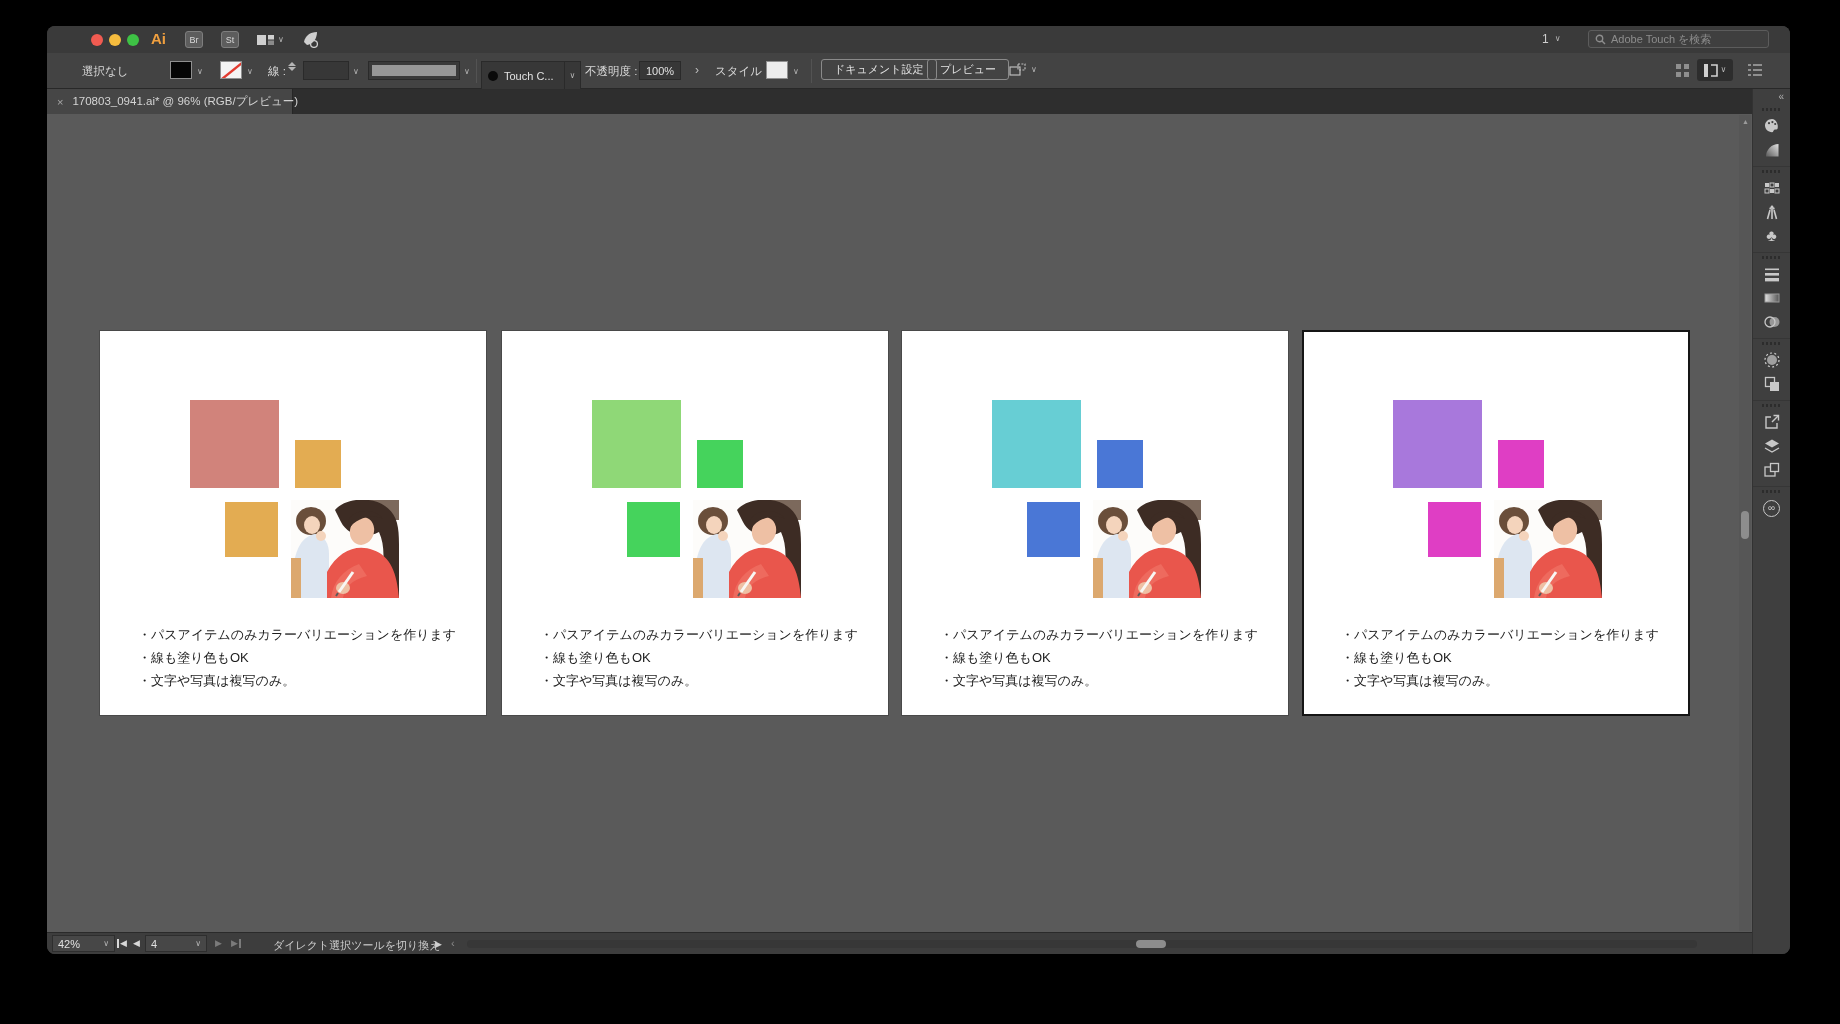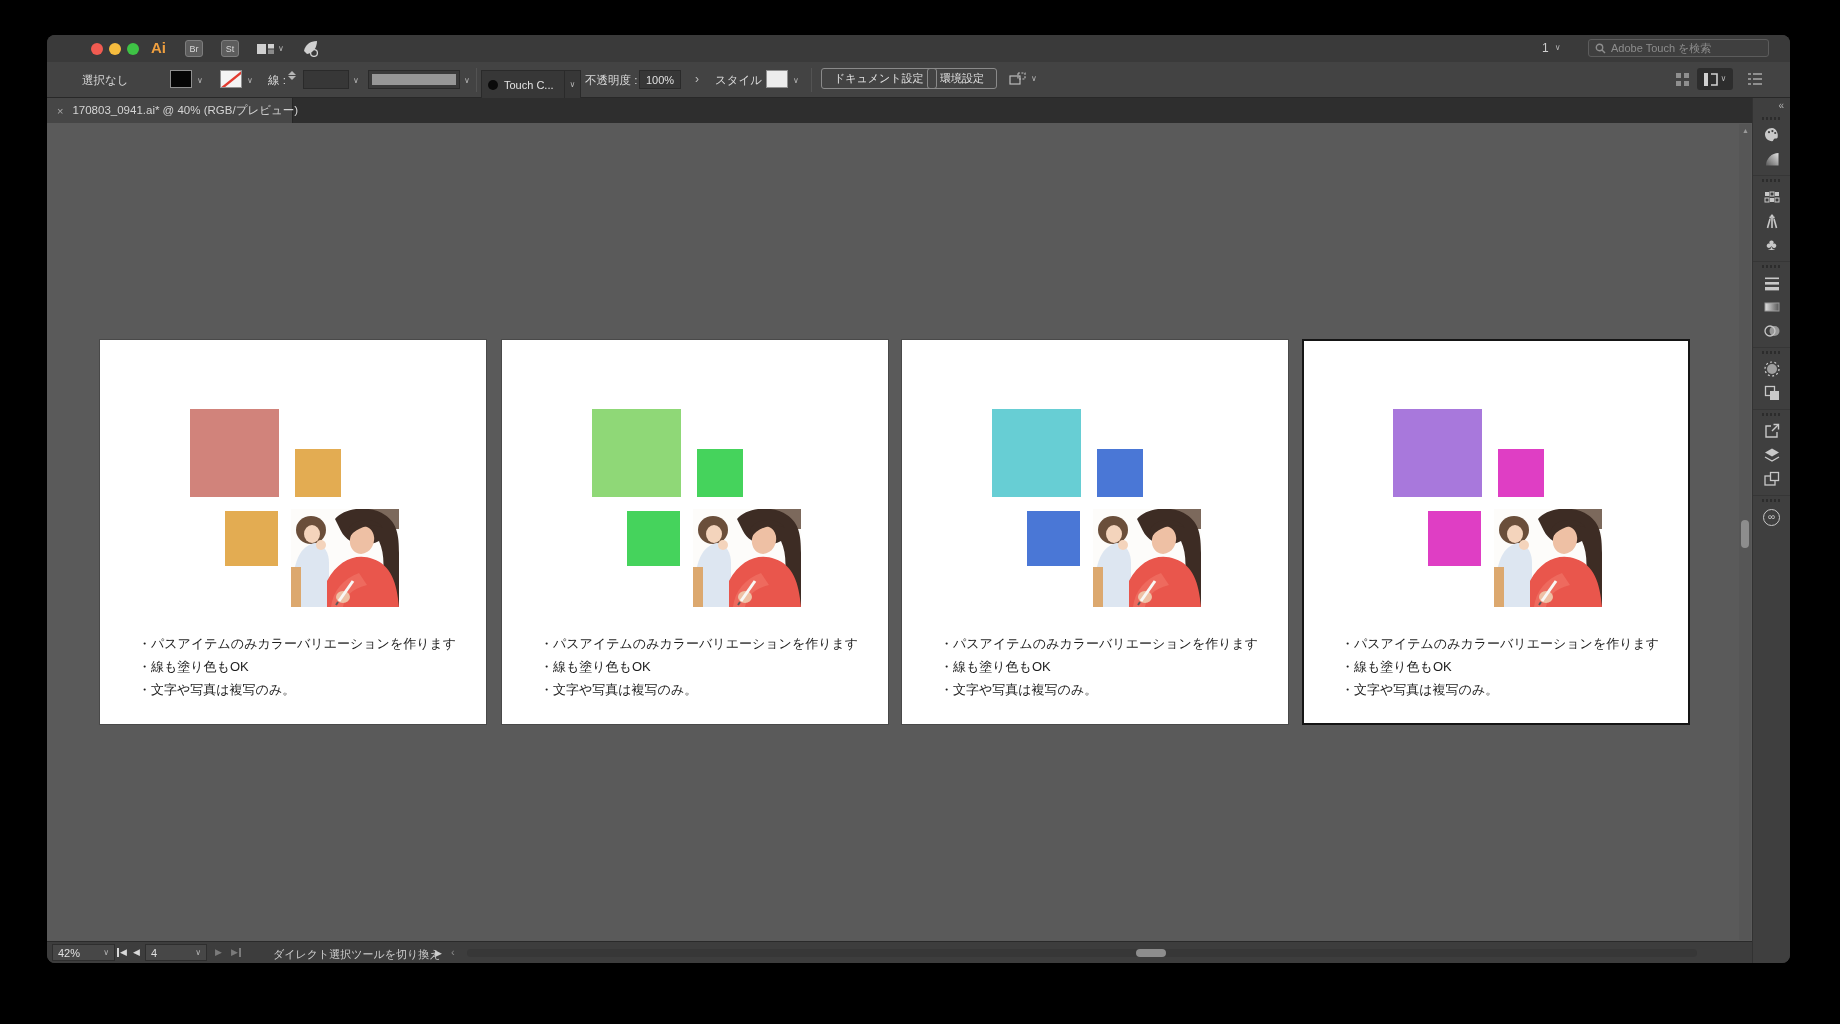--- a/index.html
+++ b/index.html
@@ -1,18 +1,18 @@
 <!DOCTYPE html>
 <html><head>
 <meta charset="utf-8">
 <style>
   html,body{margin:0;padding:0;background:#000;}
   *{box-sizing:border-box;font-family:"Liberation Sans","DejaVu Sans",sans-serif;}
   .stage{position:relative;width:1840px;height:1024px;background:#000;overflow:hidden;}
-  .window{position:absolute;left:47px;top:35px;width:1743px;height:928px;border-radius:8px;
+  .window{position:absolute;left:47px;top:26px;width:1743px;height:928px;border-radius:8px;
           overflow:hidden;background:#404040;display:flex;flex-direction:column;}
 
   
   .titlebar{height:27px;background:#3a3a3a;position:relative;flex:none;}
   .tl{position:absolute;top:8px;width:12px;height:12px;border-radius:50%;}
   .tl.red{left:44px;background:#f15b51;}
   .tl.yellow{left:62px;background:#f6bc3e;}
   .tl.green{left:80px;background:#3ec245;}
   .ai-logo{position:absolute;left:104px;top:4px;color:#ef9f3f;font-weight:bold;font-size:15px;letter-spacing:0;}
   .appbtn{position:absolute;top:5px;width:18px;height:17px;background:#5d5d5d;border:1px solid #7e7e7e;
@@ -186,21 +186,21 @@
         </span>
       <span class="arrow-more" style="left:648px;">›</span>
 
       <span class="tlabel" style="left:668px;">スタイル :</span>
       <span class="swatch" style="left:719px;background:#ececec;"></span>
       <span class="tchev" style="left:746px;">∨</span>
 
       <span class="vsep" style="left:764px;"></span>
 
       <span class="obtn" style="left:774px;">ドキュメント設定</span>
-      <span class="obtn" style="left:880px;">環境設定</span>
+      <span class="obtn" style="left:880px;">プレビュー</span>
 
       <span class="tb-ic" style="position:absolute;left:962px;top:10px;">
         <svg width="18" height="14" viewBox="0 0 18 14">
           <rect x="1" y="4" width="10" height="8" fill="none" stroke="#bdbdbd" stroke-width="1.2"></rect>
           <rect x="9" y="1" width="7" height="6" fill="none" stroke="#bdbdbd" stroke-width="1.2" stroke-dasharray="2 1.4"></rect>
         </svg>
         <span class="chev">∨</span>
       </span>
 
       <span class="tb-ic" style="position:absolute;left:1629px;top:11px;">
@@ -229,21 +229,21 @@
         </svg>
       </span>
     </div>
 
     <div class="workrow">
       <div class="leftcol">
 
         <div class="tabbar">
           <div class="tab">
             <span class="close">×</span>
-            <span class="ttl">170803_0941.ai* @ 40% (RGB/プレビュー)</span>
+            <span class="ttl">170803_0941.ai* @ 96% (RGB/プレビュー)</span>
           </div>
         </div>
 
         <div class="canvas" id="canvas">
           <div class="vtrack">
             <span class="up">▲</span>
             <span class="vthumb"></span>
           </div>
         <div class="artboard" style="left: 53px;">
     <div class="sq big" style="background: rgb(209, 131, 123);"></div>

